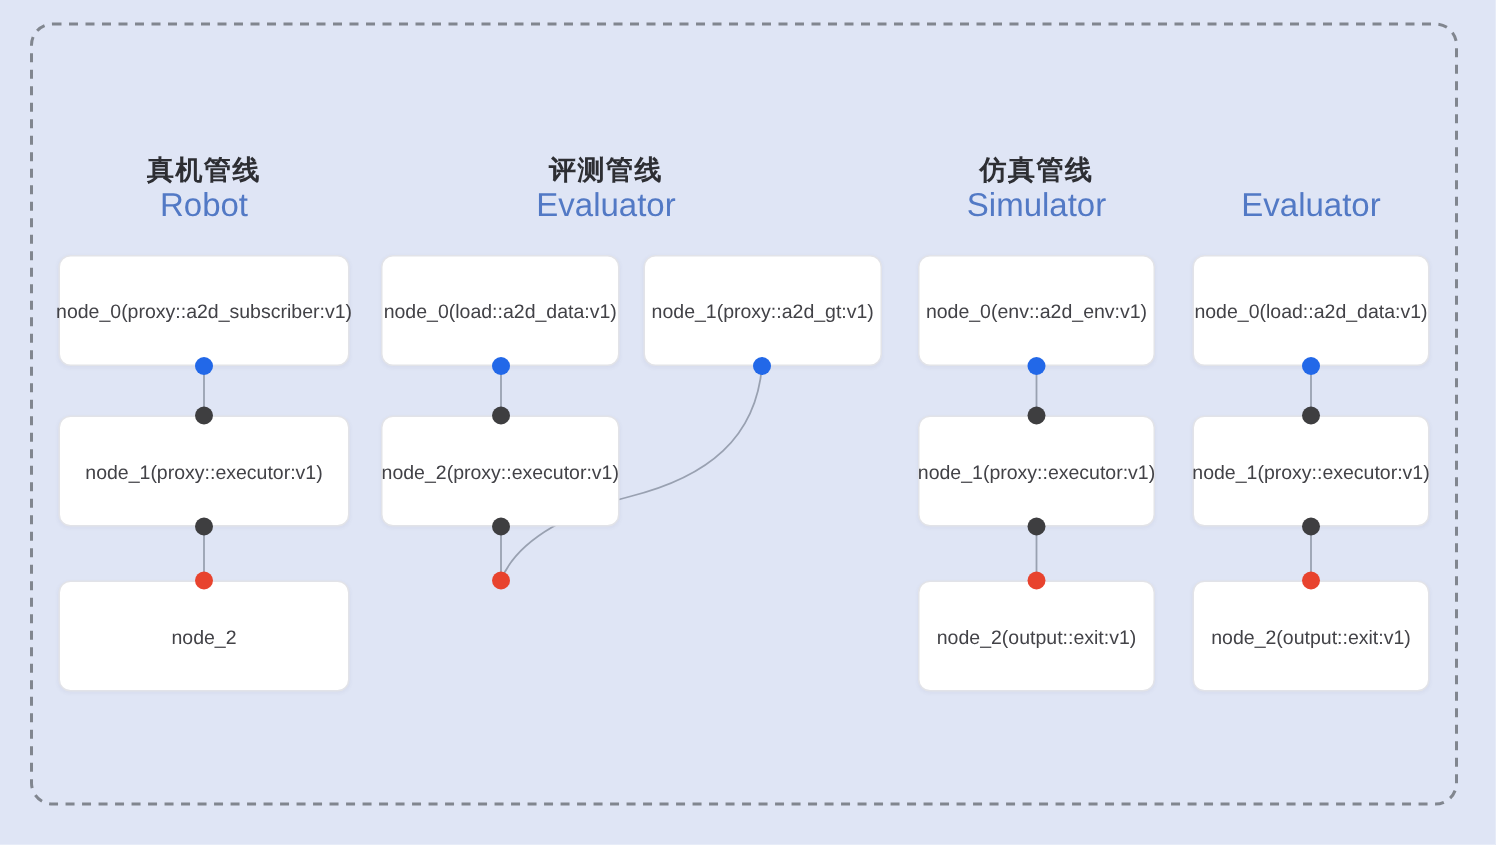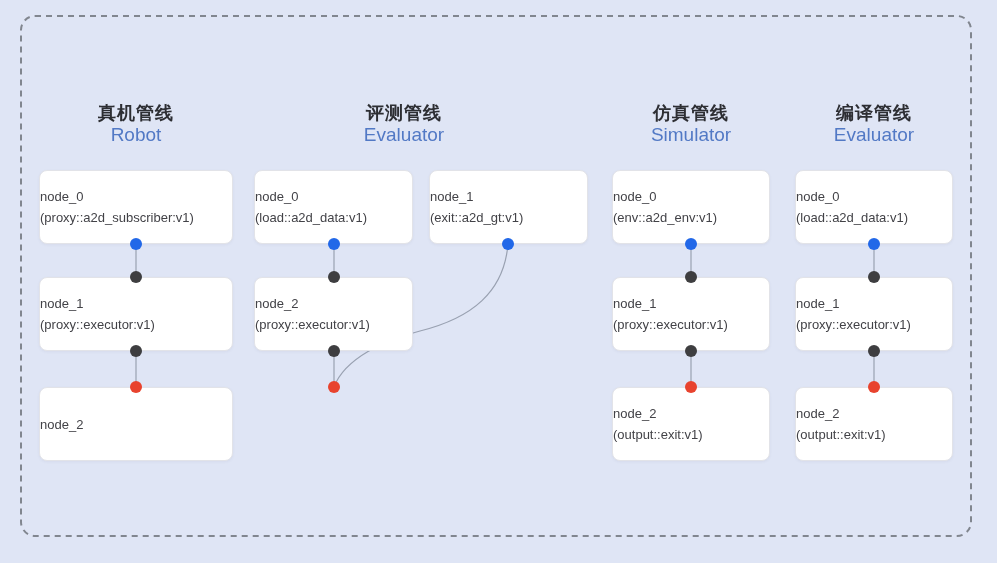--- a/index.html
+++ b/index.html
@@ -28,32 +28,32 @@
     position:absolute;z-index:2;
     text-align:center;
     font-size:18px;font-weight:700;
     color:var(--title-zh);
     letter-spacing:1px;
     margin-top:37px;
   }
   .pipeline-subtitle{
     position:absolute;z-index:2;
     text-align:center;
-    font-size:19px;font-weight:400;
+    font-size:22px;font-weight:400;
     color:var(--accent-blue);
   }
   .box{
     position:absolute;z-index:2;
     height:74px;
     background:var(--box-bg);
     border:1px solid var(--box-border);
     border-radius:8px;
     box-sizing:border-box;
-    display:flex;flex-direction:column;
-    justify-content:center;
+    display:flex;flex-direction:row;
+    align-items:center;justify-content:center;
     box-shadow:0 1px 3px rgba(60,70,110,0.06);
   }
   .box .node-name, .box .node-type{
     font-size:13px;line-height:21px;
     color:var(--node-text);
     white-space:nowrap;
   }
   .dot{
     position:absolute;z-index:3;
     width:12px;height:12px;border-radius:50%;
@@ -94,21 +94,20 @@
     <path d="M691 244 L691 277" stroke="var(--edge-color)" stroke-width="1.2" fill="none"></path>
     <path d="M691 351 L691 387" stroke="var(--edge-color)" stroke-width="1.2" fill="none"></path>
 
     <path d="M874 244 L874 277" stroke="var(--edge-color)" stroke-width="1.2" fill="none"></path>
     <path d="M874 351 L874 387" stroke="var(--edge-color)" stroke-width="1.2" fill="none"></path>
   </svg>
 
   <div class="pipeline-title row-title col-robot">真机管线</div>
   <div class="pipeline-title row-title col-eval-span">评测管线</div>
   <div class="pipeline-title row-title col-sim">仿真管线</div>
-  <div class="pipeline-title row-title col-comp">编译管线</div>
 
   <div class="pipeline-subtitle row-subtitle col-robot">Robot</div>
   <div class="pipeline-subtitle row-subtitle col-eval-span">Evaluator</div>
   <div class="pipeline-subtitle row-subtitle col-sim">Simulator</div>
   <div class="pipeline-subtitle row-subtitle col-comp">Evaluator</div>
 
   <div class="box col-robot row-0">
     <span class="node-name">node_0</span>
     <span class="node-type">(proxy::a2d_subscriber:v1)</span>
   </div>
@@ -119,21 +118,21 @@
   <div class="box col-robot row-2">
     <span class="node-name">node_2</span>
   </div>
 
   <div class="box col-eval-a row-0">
     <span class="node-name">node_0</span>
     <span class="node-type">(load::a2d_data:v1)</span>
   </div>
   <div class="box col-eval-b row-0">
     <span class="node-name">node_1</span>
-    <span class="node-type">(exit::a2d_gt:v1)</span>
+    <span class="node-type">(proxy::a2d_gt:v1)</span>
   </div>
   <div class="box col-eval-a row-1">
     <span class="node-name">node_2</span>
     <span class="node-type">(proxy::executor:v1)</span>
   </div>
 
   <div class="box col-sim row-0">
     <span class="node-name">node_0</span>
     <span class="node-type">(env::a2d_env:v1)</span>
   </div>

